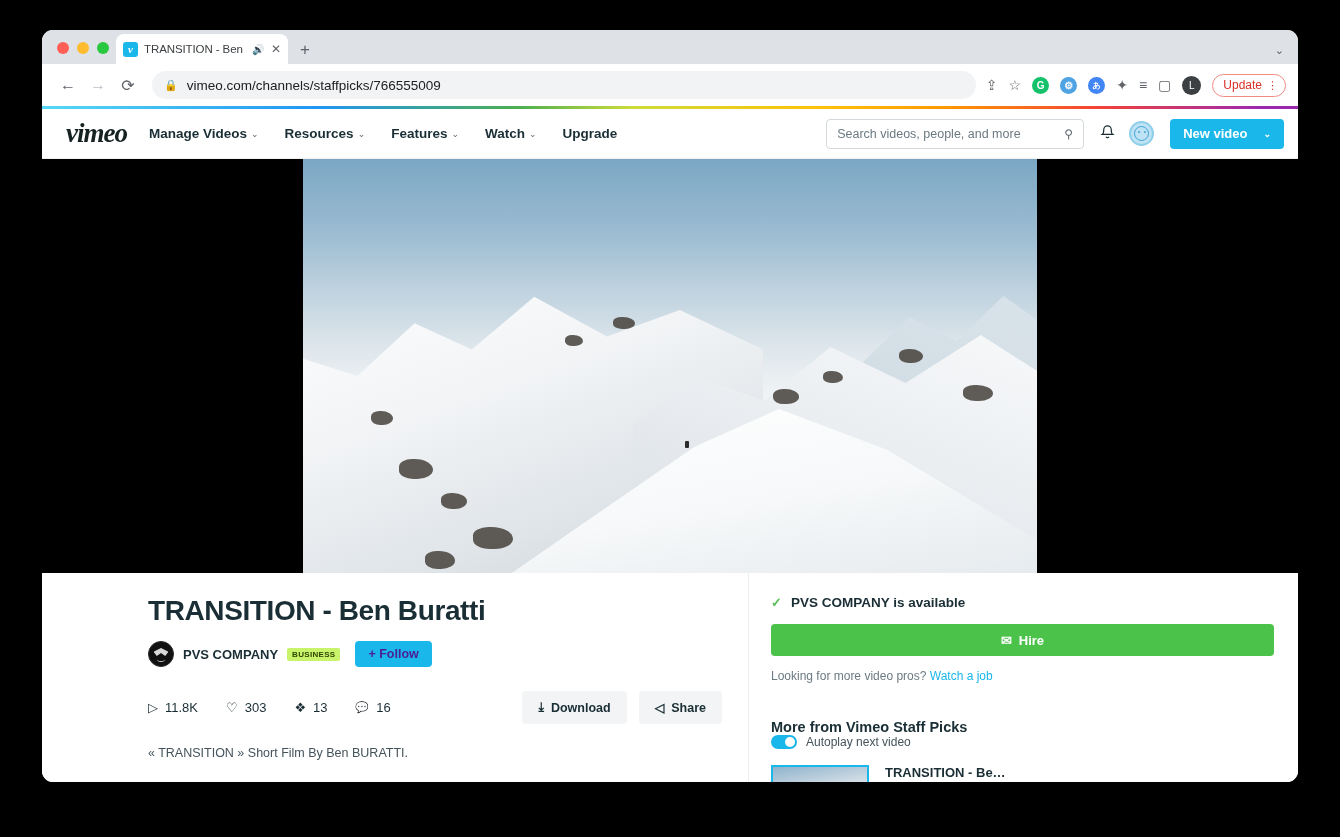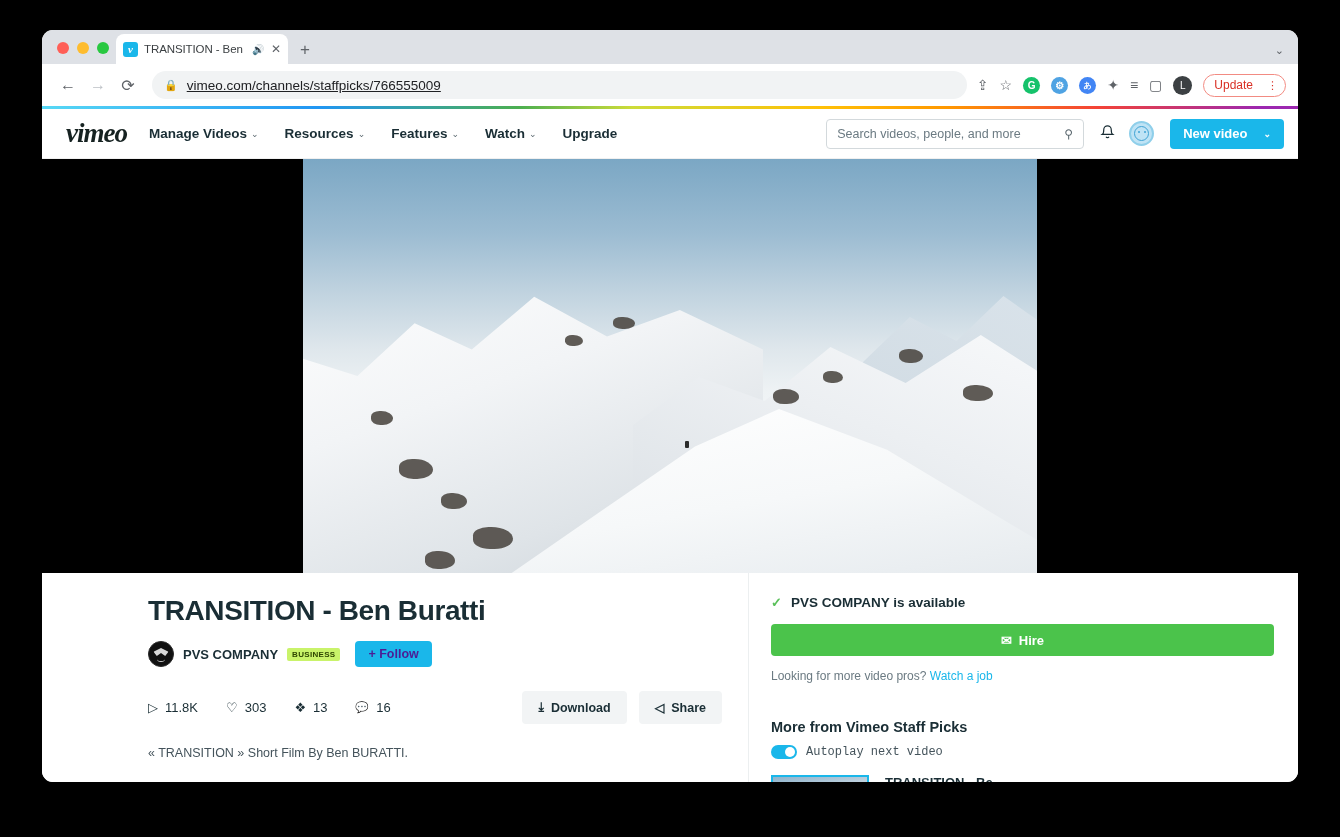--- a/index.html
+++ b/index.html
@@ -66,32 +66,32 @@
     justify-content: center; color: #5f6368; font-size: 16px;
     border-radius: 50%; flex: none;
   }
   .navbtn.dim { color: #bdc1c6; }
   .omnibox {
     flex: 1; height: 28px; background: #f1f3f4; border-radius: 14px;
     margin: 0 8px; display: flex; align-items: center; padding: 0 12px; gap: 9px;
     min-width: 0;
   }
   .lock { font-size: 11px; color: #5f6368; flex: none; }
-  .url { font-size: 13.5px; color: #202124; white-space: nowrap; text-decoration: underline; }
+  .url { font-size: 13.5px; color: #202124; white-space: nowrap; }
   .tbicons { display: flex; align-items: center; gap: 11px; flex: none; }
   .tbic { font-size: 14px; color: #5f6368; line-height: 1; }
   .dotico { width: 17px; height: 17px; border-radius: 50%; display:flex; align-items:center; justify-content:center; font-size:10px; color:#fff; font-weight:bold; }
   .prof {
     width: 19px; height: 19px; border-radius: 50%; background: #3c4043;
     color: #fff; font-size: 10px; display: flex; align-items: center;
     justify-content: center; font-weight: 500;
   }
   .update {
     border: 1px solid #f28b82; border-radius: 13px; height: 23px;
-    display: flex; align-items: center; gap: 14px; padding: 0 7px 0 10px;
+    display: flex; align-items: center; gap: 5px; padding: 0 7px 0 10px;
   }
   .update span { font-size: 12px; color: #d93025; }
   .rainbow {
     height: 3px; width: 100%;
     background: linear-gradient(90deg,#57d8f5 0%,#2196f3 22%,#4caf50 38%,#cddc39 47%,#ffc107 62%,#ff9800 72%,#f44336 84%,#9c27b0 97%);
   }
 
   
   .vnav {
     height: 50px; background: #fff; display: flex; align-items: center;
@@ -218,21 +218,21 @@
   .avail { display: flex; align-items: center; gap: 9px; font-size: 13.5px; font-weight: bold; color: #1a2e35; }
   .check { color: #5ac05a; font-size: 13px; }
   .hire {
     margin-top: 14px; background: #4bc34b; color: #fff; border-radius: 4px;
     height: 32px; display: flex; align-items: center; justify-content: center;
     gap: 7px; font-size: 13px; font-weight: bold;
   }
   .prosline { margin-top: 13px; font-size: 12px; color: #6b7a82; }
   .prosline a { color: #1ab7ea; text-decoration: none; }
   .morehead { margin-top: 36px; font-size: 14.5px; font-weight: bold; color: #1a2e35; }
-  .autoplay { margin-top: 10px; display: flex; align-items: center; gap: 9px; font-family: Liberation Mono, monospace; }
+  .autoplay { display: flex; align-items: center; gap: 9px; }
   .toggle {
     width: 26px; height: 14px; border-radius: 8px; background: #1ab7ea;
     position: relative; flex: none;
   }
   .toggle::after {
     content: ""; position: absolute; right: 2px; top: 2px;
     width: 10px; height: 10px; border-radius: 50%; background: #fff;
   }
   .aplabel { font-size: 12px; color: #44535b; }
   .relrow { margin-top: 16px; display: flex; gap: 16px; align-items: flex-start; }

